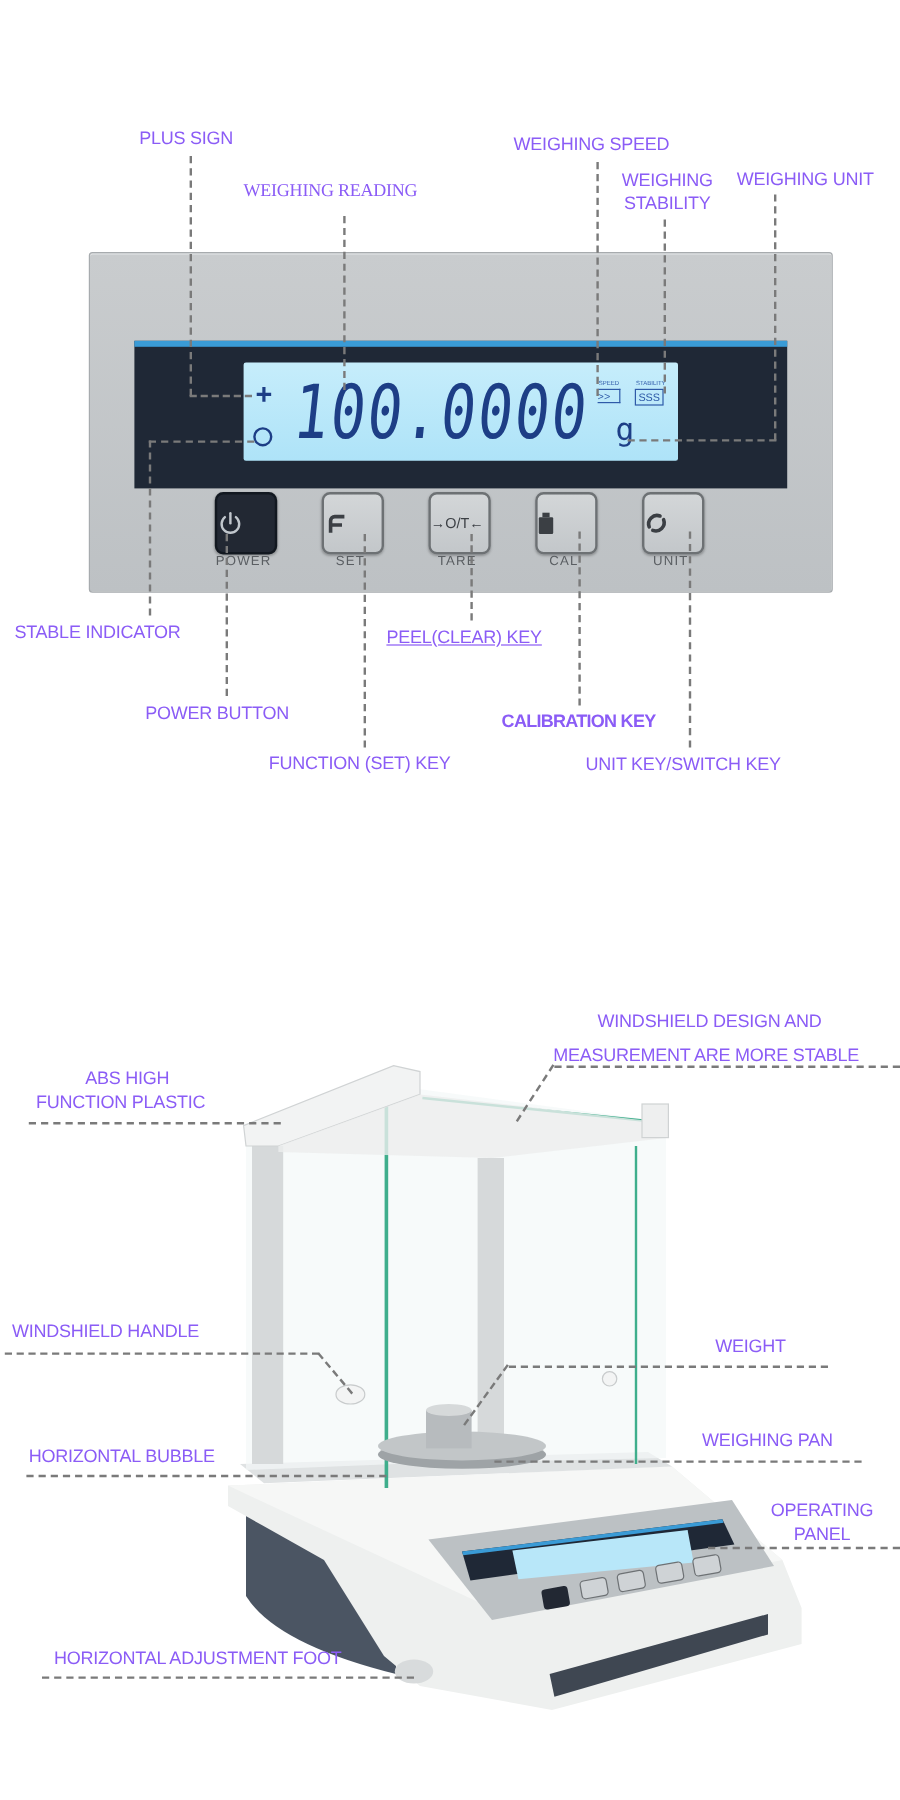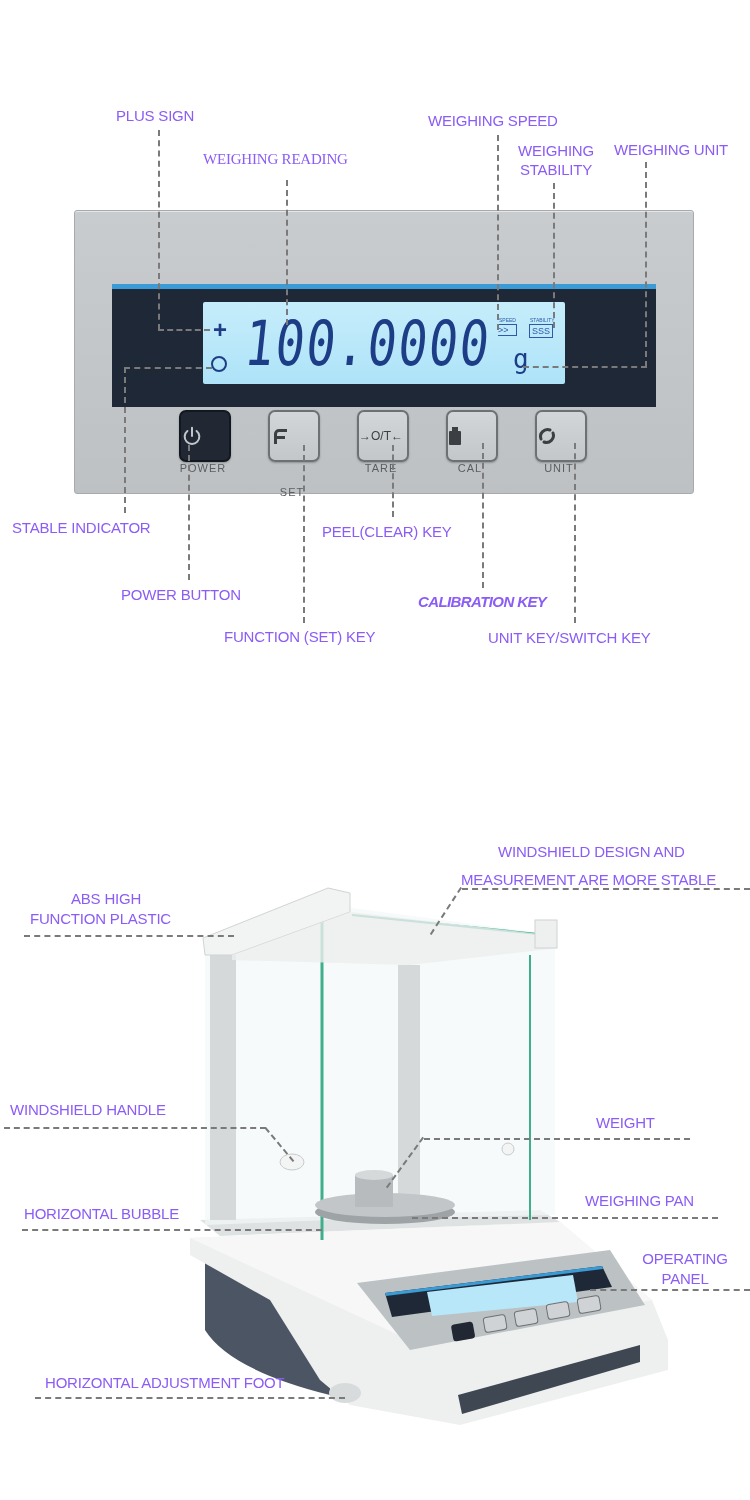--- a/index.html
+++ b/index.html
@@ -1,21 +1,21 @@
 <!DOCTYPE html>
 <html><head>
 <meta charset="utf-8">
 <style>
   html, body { margin:0; padding:0; background:#ffffff; }
   body { width:750px; height:1500px; position:relative; overflow:hidden;
          font-family:"Liberation Sans", sans-serif; color:#333; }
   .lbl { position:absolute; font-family:"Liberation Sans", sans-serif; font-size:15px;
          color:#8b5cf6; letter-spacing:-0.2px; white-space:nowrap; line-height:20px; }
   .lbl.c { text-align:center; }
-  .lbl.bold { font-weight:bold; letter-spacing:-0.6px;font-style:italic; }
+  .lbl.bold { font-weight:bold; letter-spacing:-0.6px; }
   .vl { position:absolute; width:0; border-left:2px dashed #7a7a7a; }
   .hl { position:absolute; height:0; border-top:2px dashed #7a7a7a; }
   .dl { position:absolute; height:0; border-top:2px dashed #7a7a7a; transform-origin:0 0; }
 
   
   .panel { position:absolute; left:74px; top:210px; width:618px; height:282px;
            background:linear-gradient(#c9ccce,#bdc1c4); border:1px solid #a7abae;
            border-radius:3px; box-shadow:inset 0 1px 0 #e4e6e7; }
   .screen-frame { position:absolute; left:112px; top:284px; width:544px; height:118px;
            background:#1f2836; border-top:5px solid #3a9bd6; }
@@ -51,21 +51,21 @@
 
 <div>
 
   <div class="lbl" style="left:116px;top:106px;">PLUS SIGN</div>
   <div class="lbl" style="left:203px;top:149px;font-family:Liberation Serif, serif;">WEIGHING READING</div>
   <div class="lbl" style="left:428px;top:111px;">WEIGHING SPEED</div>
   <div class="lbl c" style="left:510px;top:141px;width:92px;white-space:normal;line-height:19px;">WEIGHING STABILITY</div>
   <div class="lbl" style="left:614px;top:140px;">WEIGHING UNIT</div>
 
   <div class="lbl" style="left:12px;top:518px;">STABLE INDICATOR</div>
-  <div class="lbl" style="left:322px;top:522px;">PEEL(CLEAR) KEY</div>
+  <div class="lbl" style="left:322px;top:522px;text-decoration:underline;">PEEL(CLEAR) KEY</div>
   <div class="lbl" style="left:121px;top:585px;">POWER BUTTON</div>
   <div class="lbl bold" style="left:418px;top:592px;">CALIBRATION KEY</div>
   <div class="lbl" style="left:224px;top:627px;">FUNCTION (SET) KEY</div>
   <div class="lbl" style="left:488px;top:628px;">UNIT KEY/SWITCH KEY</div>
 
   <div class="panel"></div>
   <div class="screen-frame"></div>
 
   <div class="lcd">
     <span class="lcd-plus">+</span>
@@ -84,21 +84,21 @@
       <line x1="12" y1="3" x2="12" y2="12" stroke="#c0c6cc" stroke-width="2.2" stroke-linecap="round"></line>
     </svg>
   </div>
   <div class="key-cap" style="left:168px;">POWER</div>
 
   <div class="key" style="left:268px;">
     <svg width="20" height="20" viewBox="0 0 20 20">
       <path d="M4 18V8a5 5 0 0 1 5-5h8v3H9a2 2 0 0 0-2 2v2h8v3H7v5z" fill="#3b3f44"></path>
     </svg>
   </div>
-  <div class="key-cap" style="left:257px;margin-top:24px;">SET</div>
+  <div class="key-cap" style="left:257px;">SET</div>
 
   <div class="key" style="left:357px;font-size:12px;">
     <span>→O/T←</span>
   </div>
   <div class="key-cap" style="left:346px;">TARE</div>
 
   <div class="key" style="left:446px;">
     <svg width="14" height="18" viewBox="0 0 14 18">
       <rect x="4" y="0" width="6" height="4" fill="#3b3f44"></rect>
         <rect x="1" y="4" width="12" height="14" rx="1" fill="#3b3f44"></rect>

